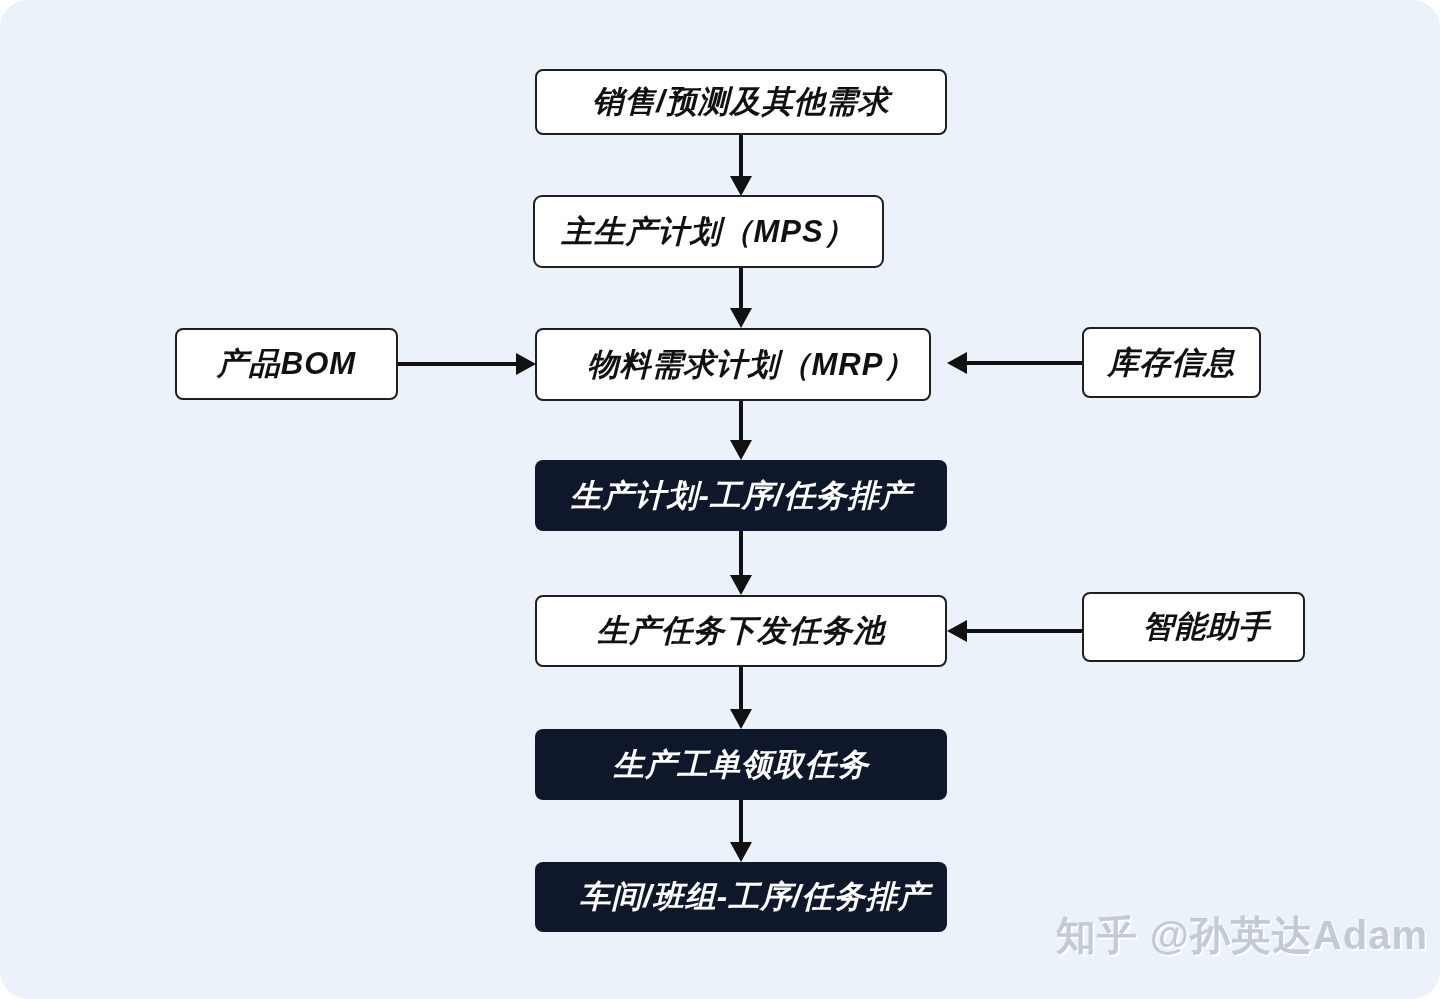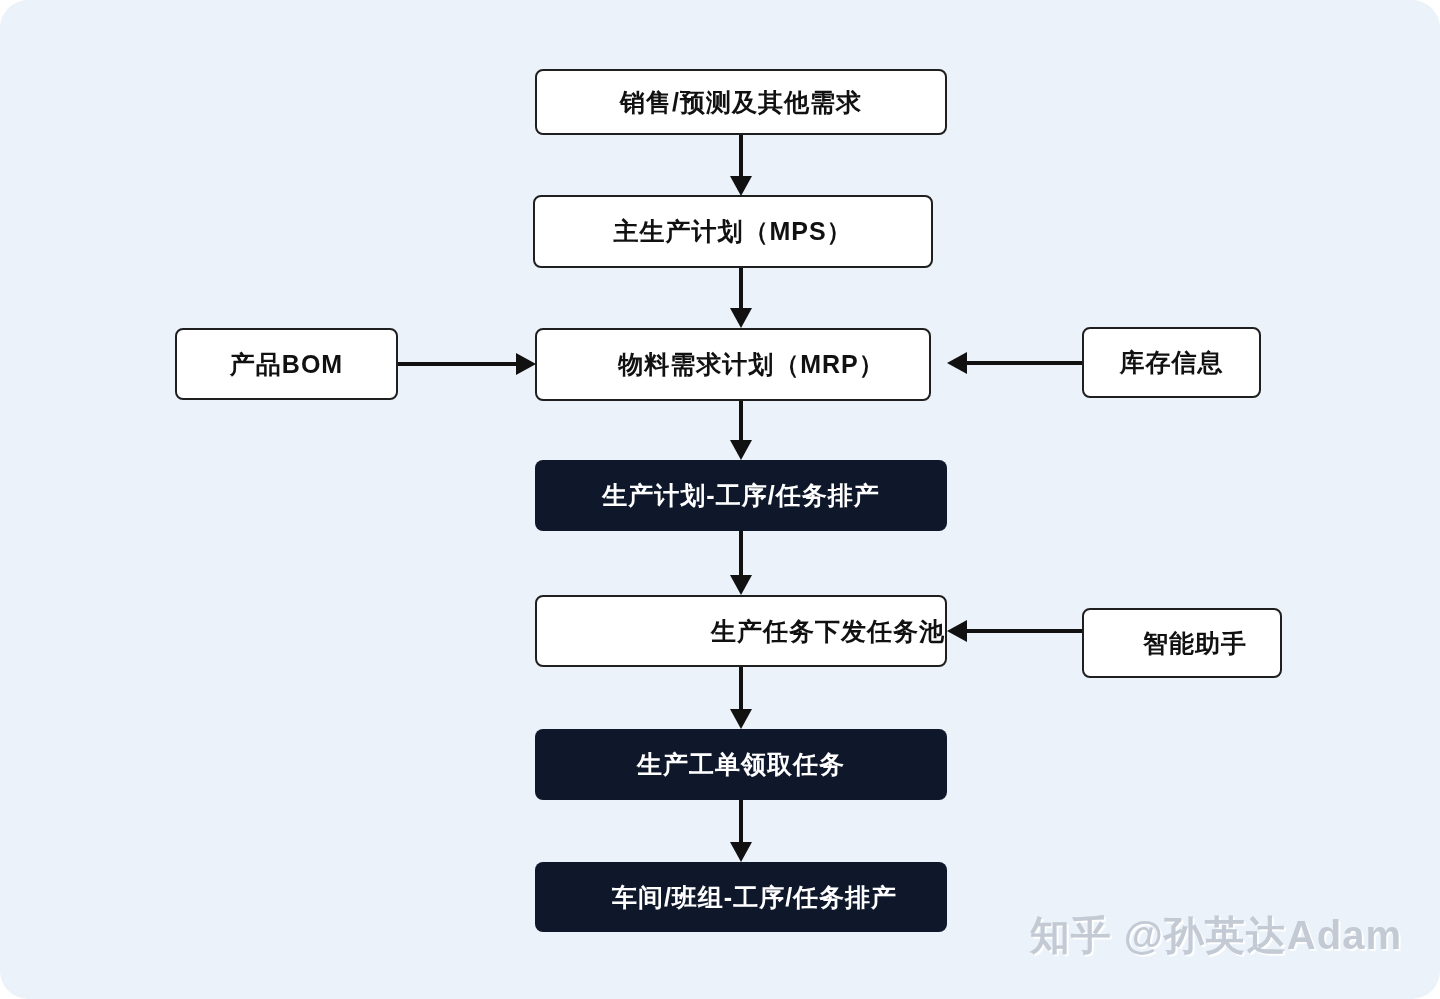--- a/index.html
+++ b/index.html
@@ -13,23 +13,24 @@
     border-radius:28px;
   }
   
   .node{
     position:absolute;
     display:flex;align-items:center;justify-content:center;
     background:#ffffff;
     border:2px solid #1f1f1f;
     border-radius:8px;
     box-sizing:border-box;
-    font-size:25px;font-weight:700;color:#111111;
+    font-size:31px;font-weight:700;color:#111111;
     letter-spacing:1px;
     white-space:nowrap;
+    font-style:italic;
   }
   .node.green{
     background:#0f172a;
     border:none;
     color:#ffffff;
   }
   
   .va{
     position:absolute;width:4px;background:#111111;
   }
@@ -53,62 +54,62 @@
   .ha-l{
     position:absolute;height:4px;background:#111111;
   }
   .ha-l::before{
     content:"";position:absolute;right:100%;top:-9px;width:0;height:0;
     border-top:11px solid transparent;
     border-bottom:11px solid transparent;
     border-right:20px solid #111111;
   }
   .watermark{
-    position:absolute;right:38px;bottom:36px;
+    position:absolute;right:12px;bottom:36px;
     font-size:40px;font-weight:700;
     color:#c3cad4;
     text-shadow:2px 2px 1px #ffffff;
     letter-spacing:1px;
     margin-top:32px;
   }
 </style>
 </head>
 <body>
 
 <div class="canvas">
 
   <div class="node" style="left:535px;top:69px;width:412px;height:66px;">
     <span>销售/预测及其他需求</span>
   </div>
 
-  <div class="node" style="left:533px;top:195px;width:400px;height:73px;">
+  <div class="node" style="left:533px;top:195px;width:351px;height:73px;border-radius:9px;">
     <span>主生产计划（MPS）</span>
   </div>
 
   <div class="node" style="left:175px;top:328px;width:223px;height:72px;">
     <span>产品BOM</span>
   </div>
 
   <div class="node" style="left:535px;top:328px;width:396px;height:73px;padding-left:37px;">
     <span>物料需求计划（MRP）</span>
   </div>
 
   <div class="node" style="left:1082px;top:327px;width:179px;height:71px;">
     <span>库存信息</span>
   </div>
 
   <div class="node green" style="left:535px;top:460px;width:412px;height:71px;">
     <span>生产计划-工序/任务排产</span>
   </div>
 
-  <div class="node" style="left:535px;top:595px;width:412px;height:72px;justify-content:flex-end;">
+  <div class="node" style="left:535px;top:595px;width:412px;height:72px;">
     <span>生产任务下发任务池</span>
   </div>
 
-  <div class="node" style="left:1082px;top:608px;width:200px;height:70px;padding-left:26px;">
+  <div class="node" style="left:1082px;top:592px;width:223px;height:70px;padding-left:26px;">
     <span>智能助手</span>
   </div>
 
   <div class="node green" style="left:535px;top:729px;width:412px;height:71px;text-align:center;">
     <span>生产工单领取任务</span>
   </div>
 
   <div class="node green" style="left:535px;top:862px;width:412px;height:70px;padding-left:27px;">
     <span>车间/班组-工序/任务排产</span>
   </div>

